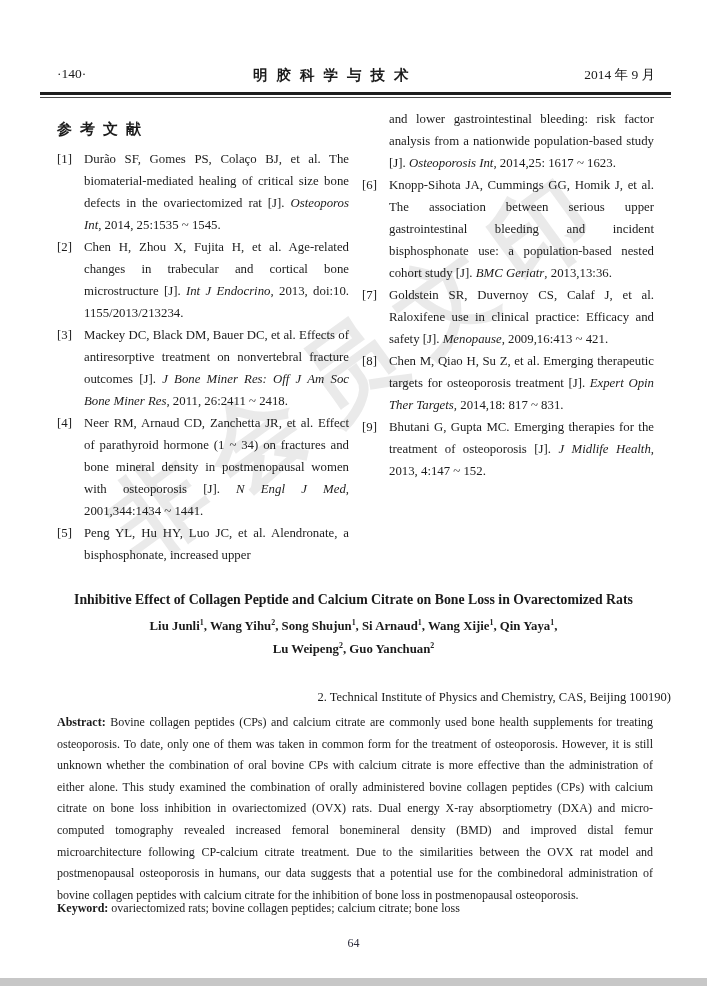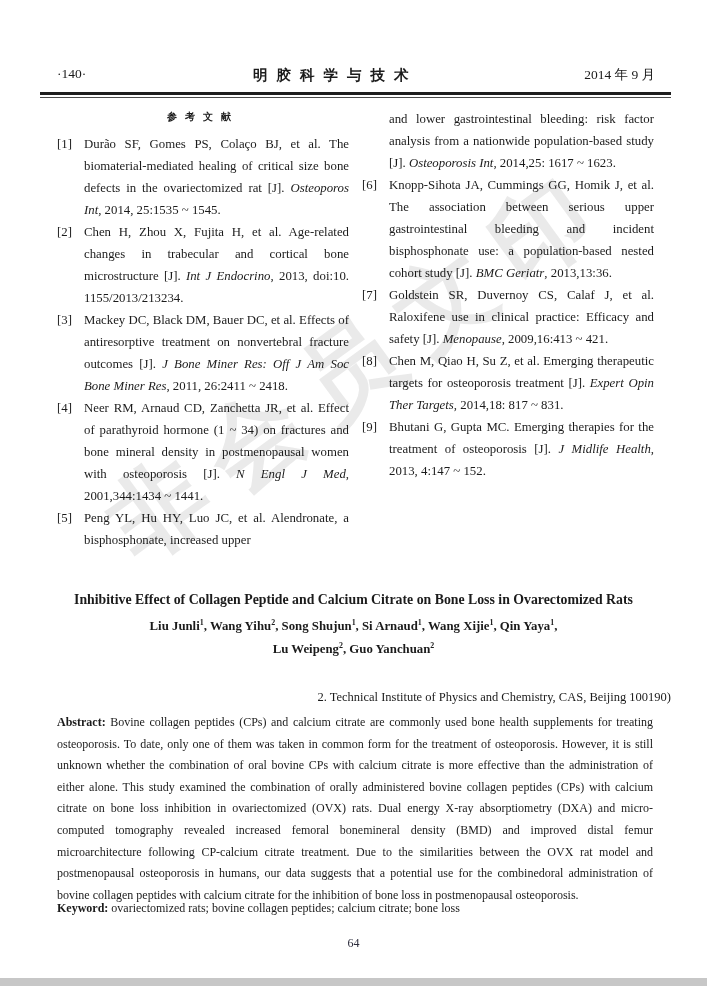--- a/index.html
+++ b/index.html
@@ -35,22 +35,22 @@
     color:rgba(150,150,150,0.20);
     white-space:nowrap;pointer-events:none;text-align:center;
   }
   
   .refs{
     position:absolute;top:108px;left:57px;width:597px;
     display:flex;gap:13px;
   }
   .refs .col{width:292px;}
   .refs-heading{
-    text-align:center;font-weight:bold;font-size:10px;letter-spacing:8px;
-    margin:2px 0 9px 0;
+    font-weight:bold;font-size:15px;letter-spacing:8px;
+    margin:12px 0 9px 0;
   }
   .ref{
     position:relative;padding-left:27px;
     text-align:justify;
     font-size:12.8px;line-height:22px;
   }
   .ref .ref-num{position:absolute;left:0;top:0;}
   .ref i{font-style:italic;}
   sup{font-size:0.62em;line-height:0;}
   

